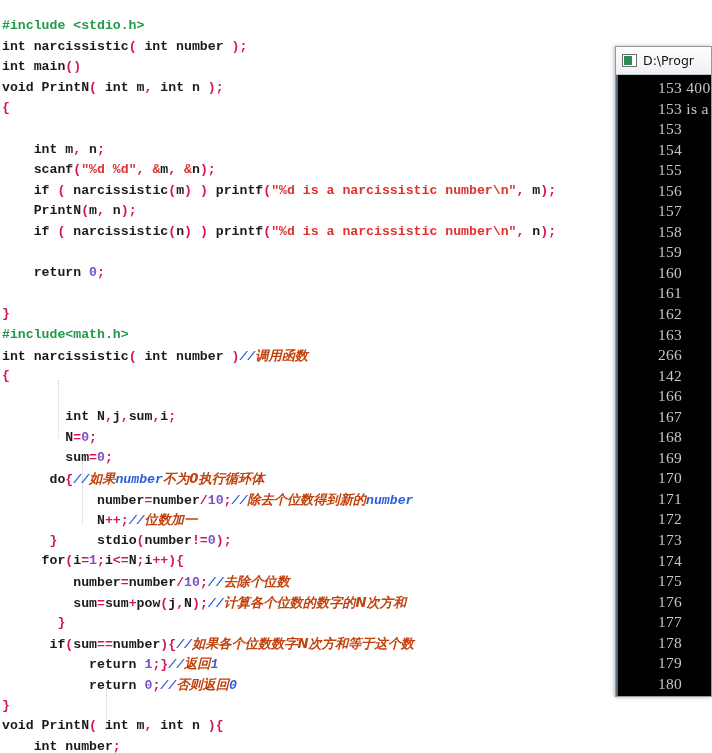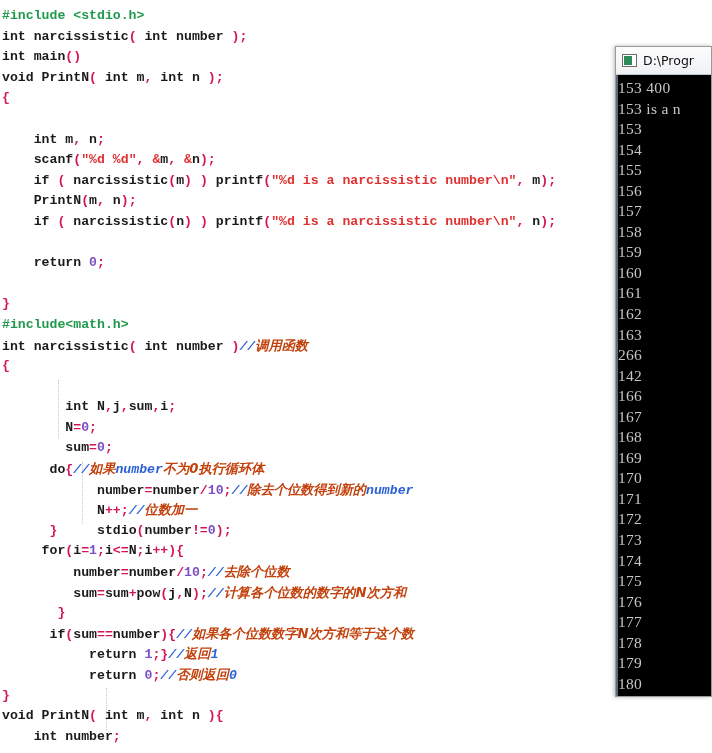--- a/index.html
+++ b/index.html
@@ -11,21 +11,21 @@
     font-family: "Liberation Mono", "DejaVu Sans Mono", monospace;
   }
 
   #app { position: relative; width: 712px; height: 753px; background: #ffffff; }
 
   
   #editor {
     position: absolute; left: 0; top: 0;
     width: 712px; height: 753px;
     background: #ffffff;
-    padding: 6px 0 0 0;
+    padding: 16px 0 0 0;
   }
   .code-line {
     position: relative;
     height: 20.6px;
     line-height: 20.6px;
     font-size: 13.2px;
     font-family: "Liberation Mono", "DejaVu Sans Mono", monospace;
     white-space: pre;
     color: #1a1a1a;
     font-weight: bold;
@@ -92,20 +92,21 @@
     font-size: 12.5px;
     color: #101010;
     white-space: nowrap;
     overflow: hidden;
   }
   #console-body {
     padding: 3px 0 0 2px;
     background: #000000;
     height: 622px;
     overflow: hidden;
+    margin-left: 40px;
   }
   .con-line {
     color: #c6c6c6;
     font-family: "Liberation Serif", "DejaVu Serif", serif;
     font-size: 15.5px;
     line-height: 20.55px;
     height: 20.55px;
     white-space: pre;
     letter-spacing: 0.3px;
   }

